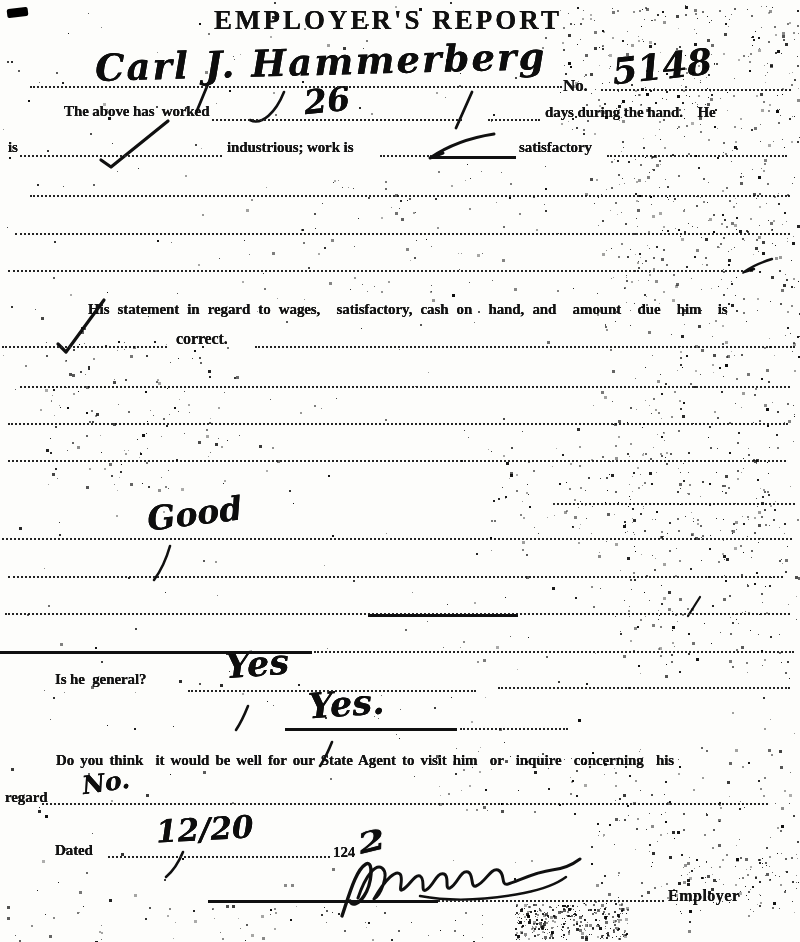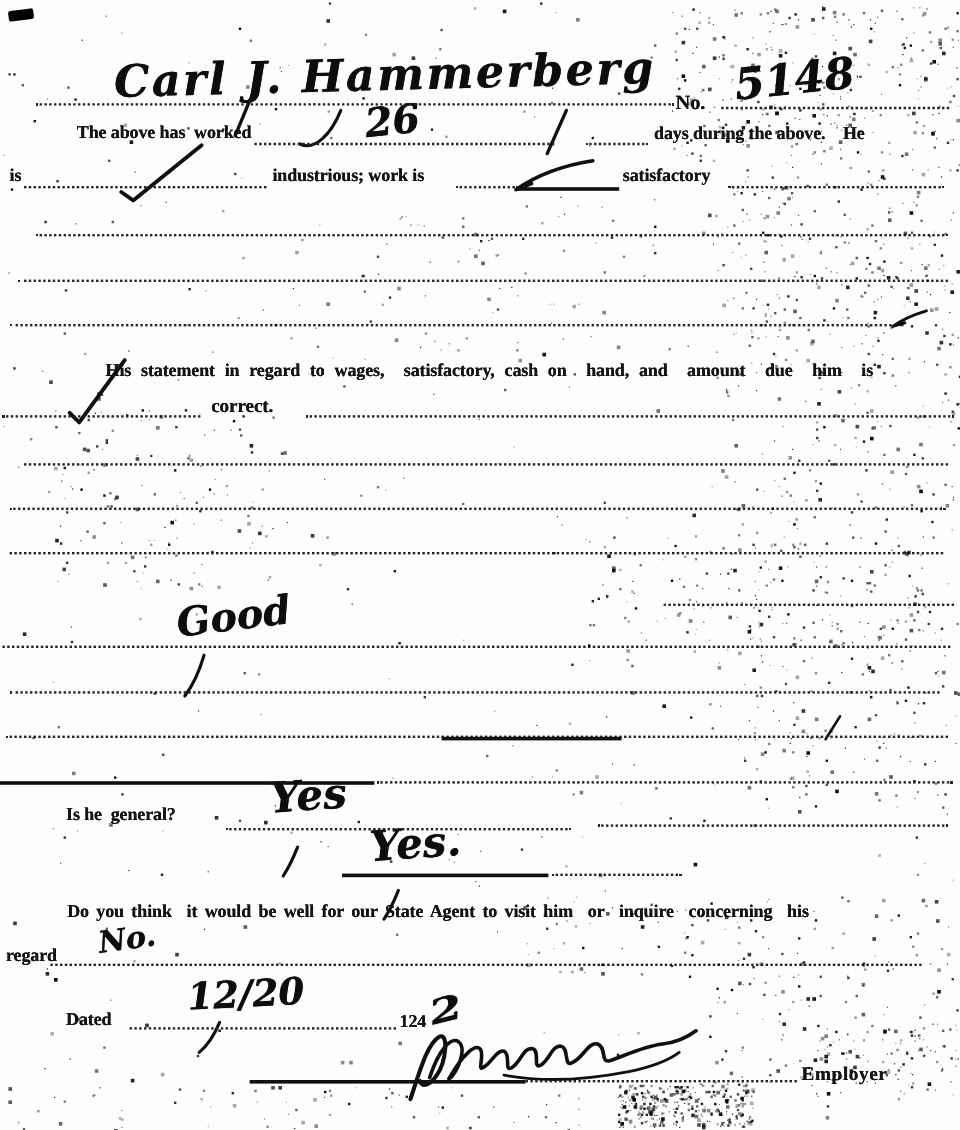--- a/index.html
+++ b/index.html
@@ -17,25 +17,26 @@
   .blob{position:absolute;background:#000;}
   #noise{position:absolute;left:0;top:0;width:800px;height:942px;pointer-events:none;}
   #noise i{position:absolute;background:#000;display:block;}
   svg.overlay{position:absolute;left:0;top:0;pointer-events:none;}
 </style>
 </head>
 <body>
 
 <div class="page">
 
+  <div class="title">EMPLOYER'S REPORT</div>
 
   <div class="printed" style="left:563px;top:76px;font-size:17px;">No.</div>
 
   <div class="printed" style="left:64px;top:103px;">The above has  worked</div>
-  <div class="printed" style="left:545px;top:104px;">days during the above.    He</div>
+  <div class="printed" style="left:545px;top:104px;">days during the hand.    He</div>
 
   <div class="printed" style="left:8px;top:139px;">is</div>
   <div class="printed" style="left:227px;top:139px;">industrious; work is</div>
   <div class="printed" style="left:519px;top:139px;">satisfactory</div>
 
   <div class="printed" style="left:88px;top:301px;word-spacing:4.5px;">His statement in regard to wages,  satisfactory, cash on  hand, and  amount  due  him  is</div>
   <div class="printed" style="left:176px;top:330px;font-size:16px;">correct.</div>
 
 
   <div class="printed" style="left:55px;top:671px;">Is he  general?</div>

